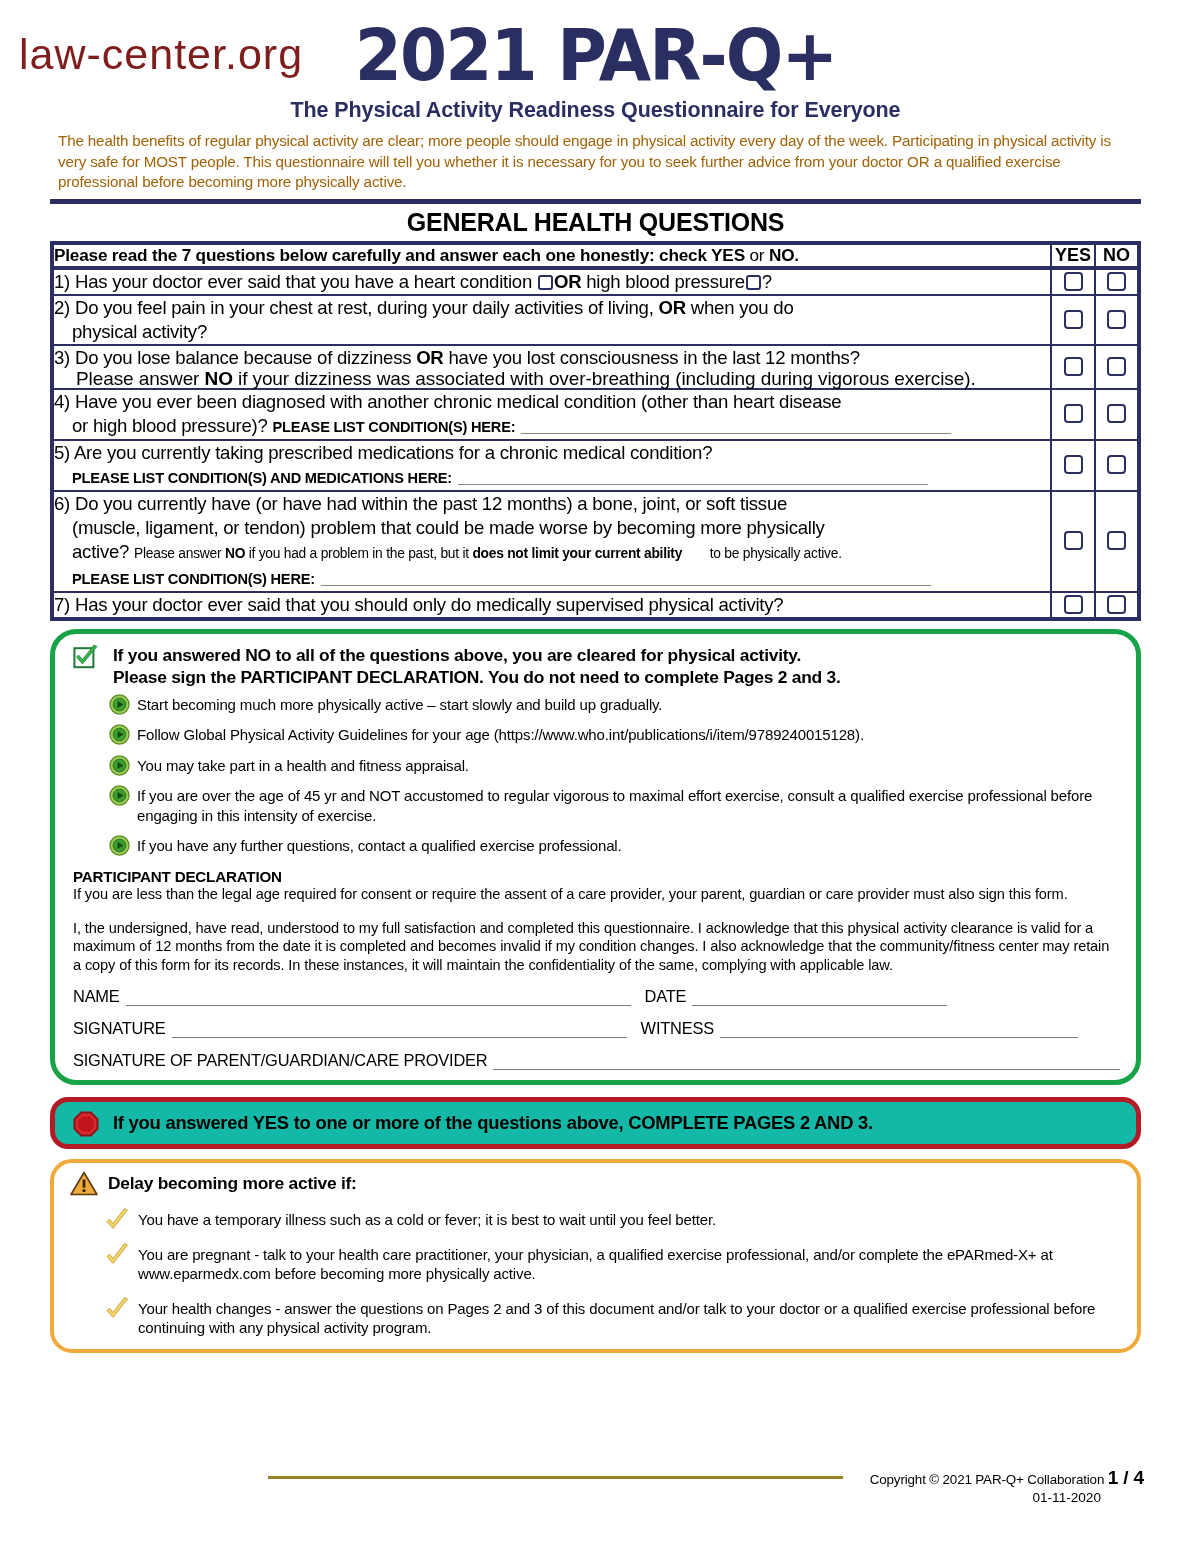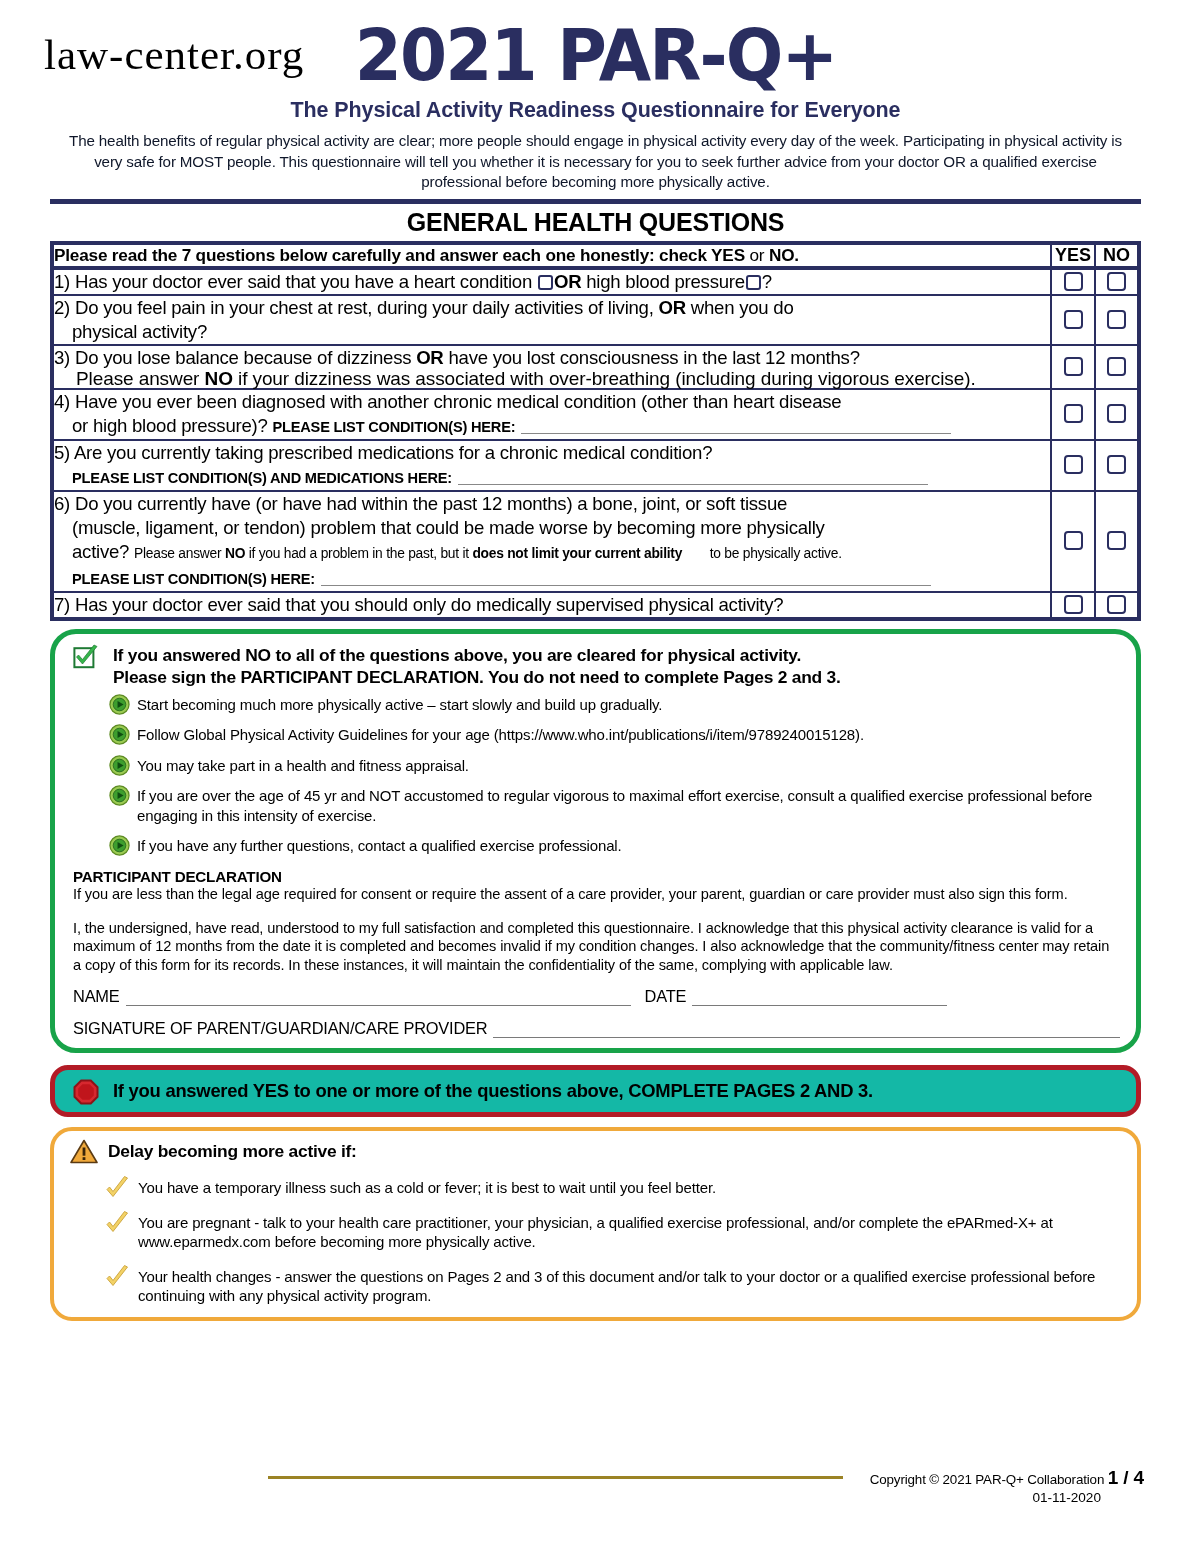--- a/index.html
+++ b/index.html
@@ -9,23 +9,23 @@
     background:#ffffff;
     font-family:"Liberation Sans", sans-serif;
     color:#000;
     position:relative;
     overflow:hidden;
   }
   .page { position:relative; width:1191px; height:1541px; }
 
   
   .watermark{
-    position:absolute; left:44px; top:30px;
-    font-family:Liberation Serif, serif;
-    font-size:43px; letter-spacing:1px; color:#000000;
+    position:absolute; left:19px; top:30px;
+    font-family:Liberation Sans, sans-serif;
+    font-size:43px; letter-spacing:1px; color:#7f1d1d;
     white-space:nowrap; z-index:5;
   }
 
   
   .hdr { position:relative; padding-top:16px; }
   .title-main{
     text-align:center;
     font-family:"DejaVu Sans","Liberation Sans",sans-serif;
     font-weight:bold;
     font-size:72px;
@@ -39,22 +39,22 @@
     font-weight:bold;
     font-size:21.5px;
     color:#2a2e60;
     margin-top:4px;
     letter-spacing:-0.1px;
   }
   .intro{
     margin:8px 58px 0 58px;
     font-size:15.2px;
     line-height:20.5px;
-    color:#0f172a;
-    text-align:center;
+    color:#a16207;
+    text-align:left;
     letter-spacing:-0.15px;
   }
   .rule-navy{
     margin:6px 50px 0 50px;
     height:5px; background:#2a2e60;
   }
   .section-title{
     text-align:center;
     font-weight:bold;
     font-size:25px;
@@ -389,20 +389,27 @@
     <div class="pd-body gap">I, the undersigned, have read, understood to my full satisfaction and completed this questionnaire. I acknowledge that this physical activity clearance is valid for a maximum of 12 months from the date it is completed and becomes invalid if my condition changes. I also acknowledge that the community/fitness center may retain a copy of this form for its records. In these instances, it will maintain the confidentiality of the same, complying with applicable law.</div>
 
     <div class="sigrow">
       <span class="lbl">NAME</span>
       <span class="ln w1"></span>
       <span class="sp"></span>
       <span class="lbl">DATE</span>
       <span class="ln w2"></span>
     </div>
     <div class="sigrow">
+      <span class="lbl">SIGNATURE</span>
+      <span class="ln w3"></span>
+      <span class="sp"></span>
+      <span class="lbl">WITNESS</span>
+      <span class="ln w4"></span>
+    </div>
+    <div class="sigrow">
       <span class="lbl">SIGNATURE OF PARENT/GUARDIAN/CARE PROVIDER</span>
       <span class="ln"></span>
     </div>
   </div>
 
   <div class="redbox">
     <svg class="stopicon" viewBox="0 0 26 26">
       <polygon points="8.2,1.5 17.8,1.5 24.5,8.2 24.5,17.8 17.8,24.5 8.2,24.5 1.5,17.8 1.5,8.2" fill="#d6282f" stroke="#8d1217" stroke-width="2"></polygon>
       <polygon points="9.5,5.2 16.5,5.2 20.8,9.5 20.8,16.5 16.5,20.8 9.5,20.8 5.2,16.5 5.2,9.5" fill="#c0151c"></polygon>
     </svg>

